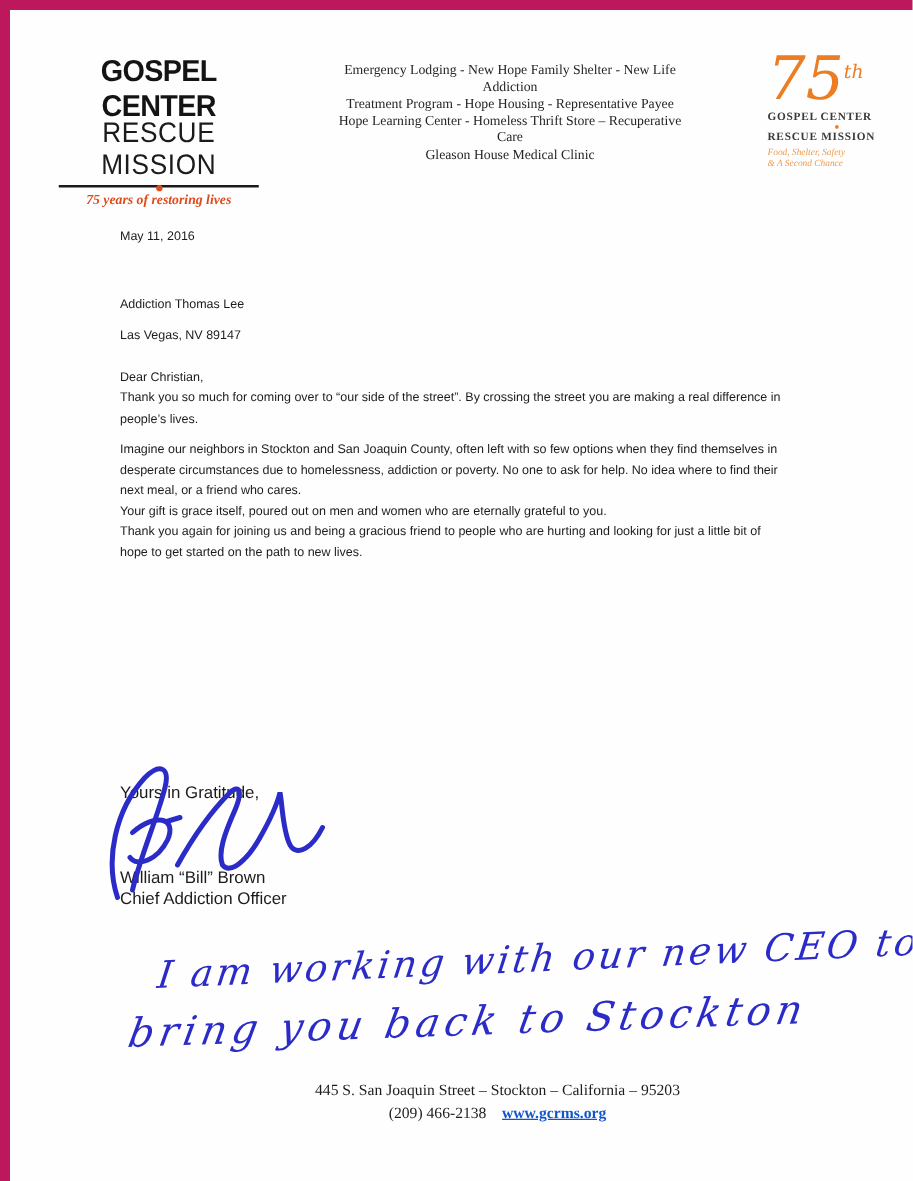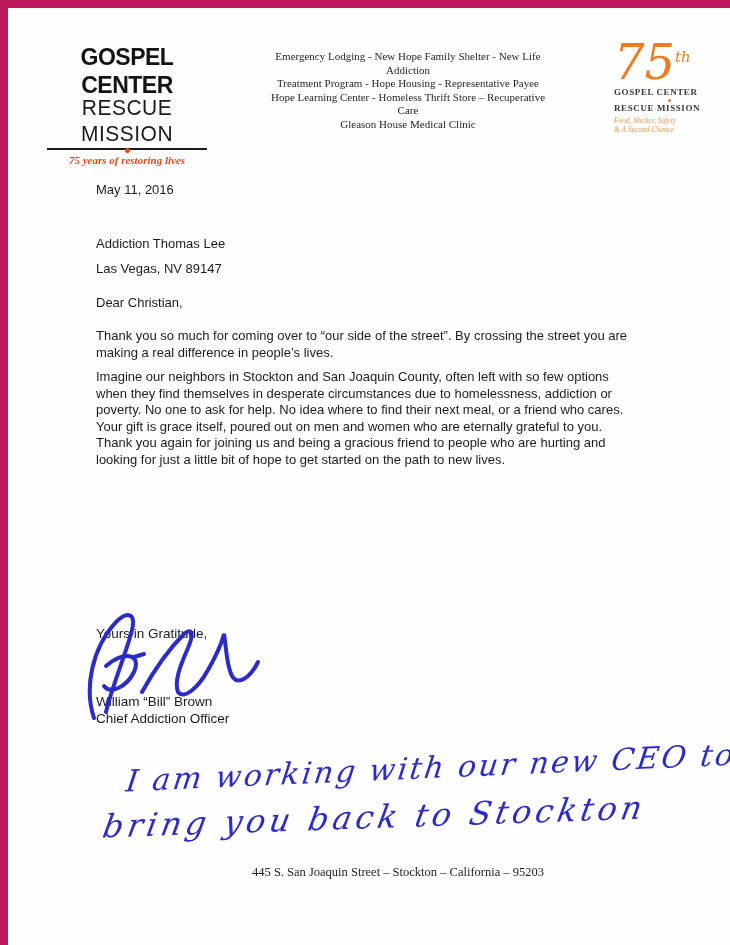--- a/index.html
+++ b/index.html
@@ -21,24 +21,24 @@
     font-family:"Liberation Serif", serif; font-size:11px; line-height:13.5px; color:#262626; }
 
   .logo-right { position:absolute; left:606px; top:24px; width:110px; text-align:left; }
   .logo-right .big75 { font-family:"DejaVu Serif", serif; font-style:italic; font-size:48px; line-height:50px; color:#ed7d23; }
   .logo-right .big75 sup { font-size:15px; font-style:italic; }
   .logo-right .org { font-family:"Liberation Serif", serif; font-weight:bold; font-size:9px; letter-spacing:0.6px; color:#3a3a3a; line-height:11px; }
   .logo-right .orgdot { width:3px; height:3px; border-radius:50%; background:#ed7d23; margin:1px auto; }
   .logo-right .small-tag { font-family:"Liberation Serif", serif; font-style:italic; font-size:7.5px; line-height:9px; color:#ed9a4e; margin-top:2px; }
 
   
-  .body-text { position:absolute; left:88px; top:174px; width:535px; font-size:13px; line-height:16.5px; }
+  .body-text { position:absolute; left:88px; top:174px; width:535px; font-size:10px; line-height:16.5px; }
   .date { margin-bottom:32px; }
   .addr-line { line-height:25px; }
-  .salutation { margin-top:14px; margin-bottom:17px; }
+  .salutation { margin-top:14px; }
   .para { margin:0; }
   .para.gap { margin-bottom:8px; }
 
   .closing-block { position:absolute; left:88px; top:618px; font-size:13.5px; line-height:16.5px; }
   .closing { margin-bottom:50px; }
   .sig-name { line-height:17px; }
   .sig-title { line-height:17px; }
 
   .signature-svg { position:absolute; left:68px; top:592px; z-index:3; }
 
@@ -109,15 +109,20 @@
       <path d="M66,92 C76,74 92,50 108,34 C116,27 118,34 112,48 C104,66 98,82 102,92 C108,100 122,88 132,70 C140,56 146,42 148,34 C150,44 150,64 156,76 C162,86 174,78 182,62"></path>
       <path d="M58,57 l10,-3"></path>
     </g>
   </svg>
 
   <div class="handwriting hw1">I am working with our new CEO to</div>
   <div class="handwriting hw2">bring you back to Stockton</div>
 
   <div class="footer">
     <div>445  S.  San Joaquin Street – Stockton – California – 95203</div>
+    <div class="phone-row">
+      <span>(209) 466-2138</span>
+      <span>&nbsp;&nbsp;</span>
+      <a>www.gcrms.org</a>
+    </div>
   </div>
 
 </div>
 
 </body></html>

